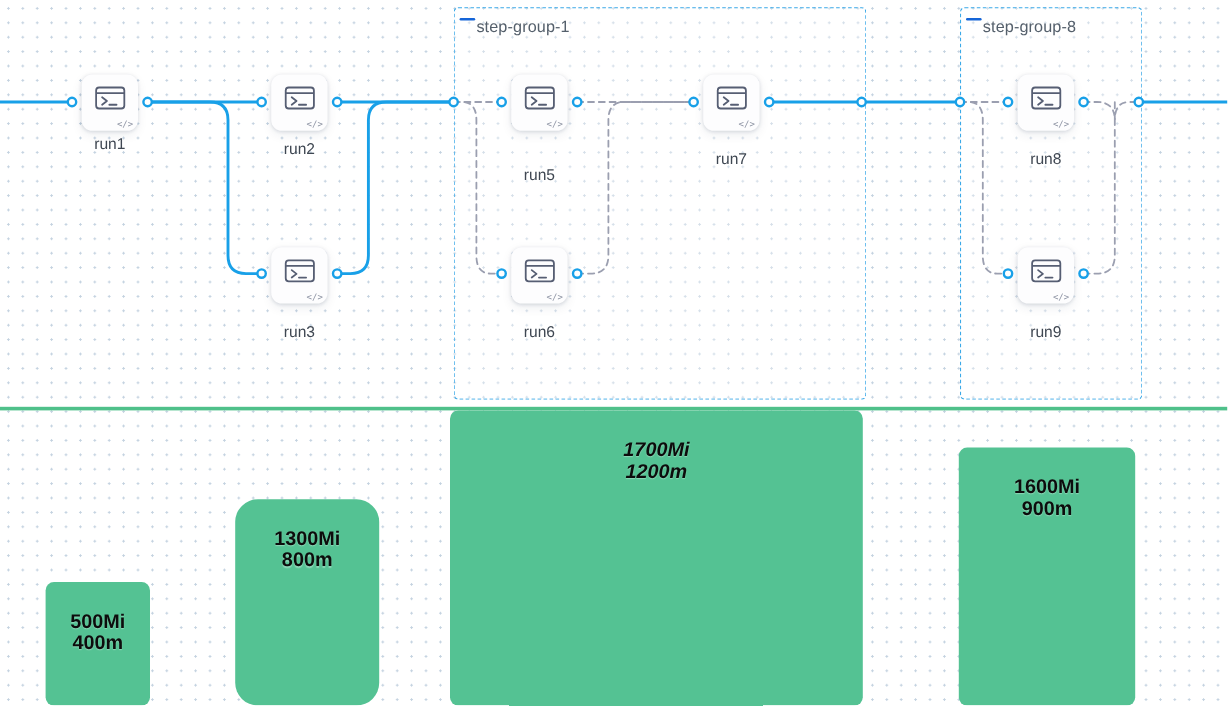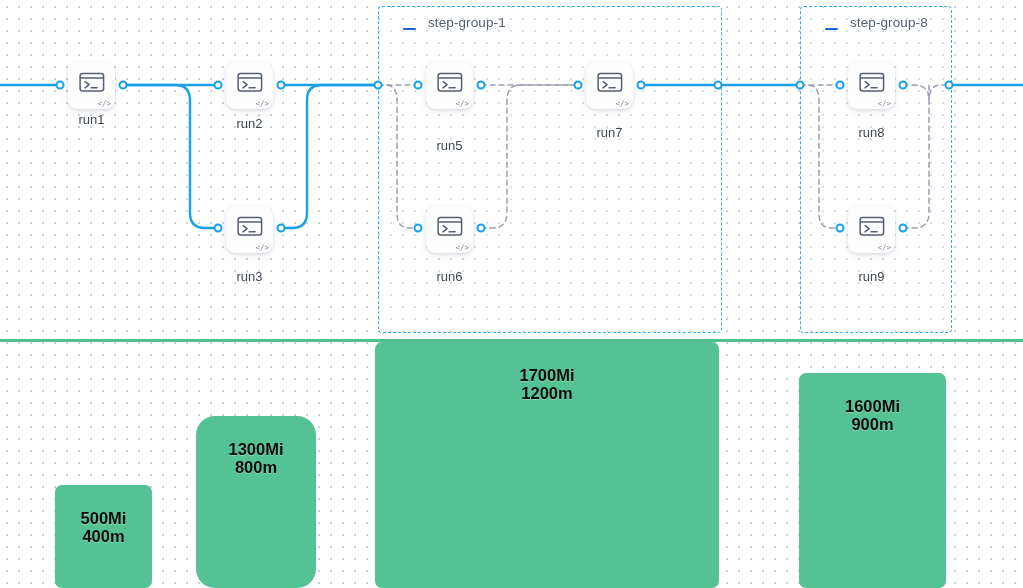--- a/index.html
+++ b/index.html
@@ -36,24 +36,24 @@
   .group-box {
     position: absolute;
     border: 1.4px dashed #3ba9e8;
     border-radius: 4px;
     background: rgba(255,255,255,0.30);
     z-index: 1;
   }
   .group-header {
     position: absolute;
     top: 8px;
-    left: 24px;
+    left: 4px;
     display: flex;
-    align-items: flex-end;
-    gap: 12px;
+    align-items: flex-start;
+    gap: 1px;
     white-space: nowrap;
   }
   .group-toggle {
     width: 13px;
     height: 2.2px;
     background: #1565d8;
     border-radius: 2px;
     display: block;
   }
   .group-label {
@@ -129,30 +129,30 @@
     white-space: pre-line;
     text-shadow: 0 1px 1px rgba(255,255,255,0.35);
   }
 </style>
 </head>
 <body>
 
 <div id="canvas">
 
   <div id="bars-layer">
-      <div class="bar" style="left: 38px; top: 485px; width: 97px; height: 103px; background: rgb(84, 194, 147); margin-left: 17px;">
+      <div class="bar" style="left: 38px; top: 485px; width: 87px; height: 103px; background: rgb(84, 194, 147);">
         <div class="bar-text" style="top: 24px;">500Mi
 400m</div>
       </div>
       <div class="bar" style="left: 196px; top: 416px; width: 120px; height: 172px; background: rgb(84, 194, 147); border-radius: 19px;">
         <div class="bar-text" style="top: 24px;">1300Mi
 800m</div>
       </div>
       <div class="bar" style="left: 375px; top: 342px; width: 344px; height: 246px; background: rgb(84, 194, 147);">
-        <div class="bar-text" style="top: 24px;">1700Mi
+        <div class="bar-text" style="top: 24px; font-style: italic;">1700Mi
 1200m</div>
       </div>
       <div class="bar" style="left: 799px; top: 373px; width: 147px; height: 215px; background: rgb(84, 194, 147);">
         <div class="bar-text" style="top: 24px;">1600Mi
 900m</div>
       </div>
     </div>
 
   <div id="groups-layer">
       <div class="group-box" style="left: 378px; top: 6px; width: 342px; height: 325px; border-color: rgb(59, 169, 232);">

